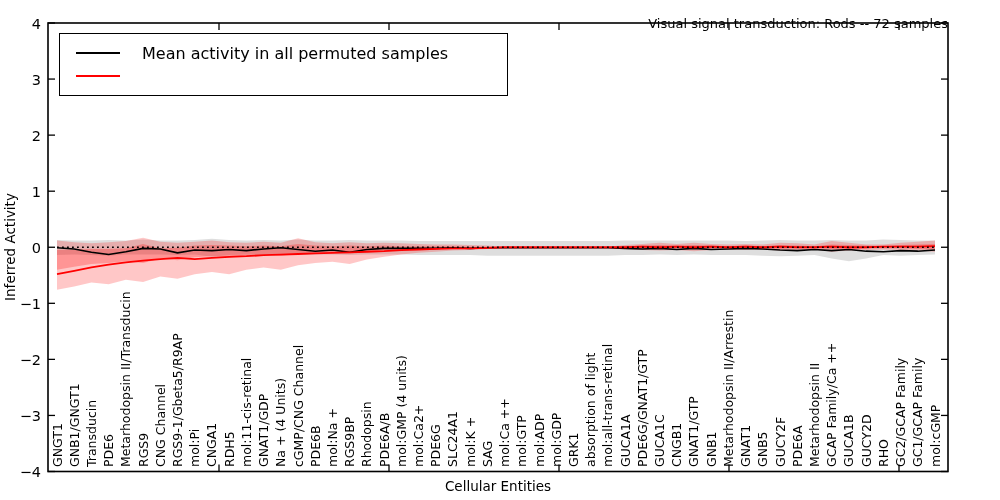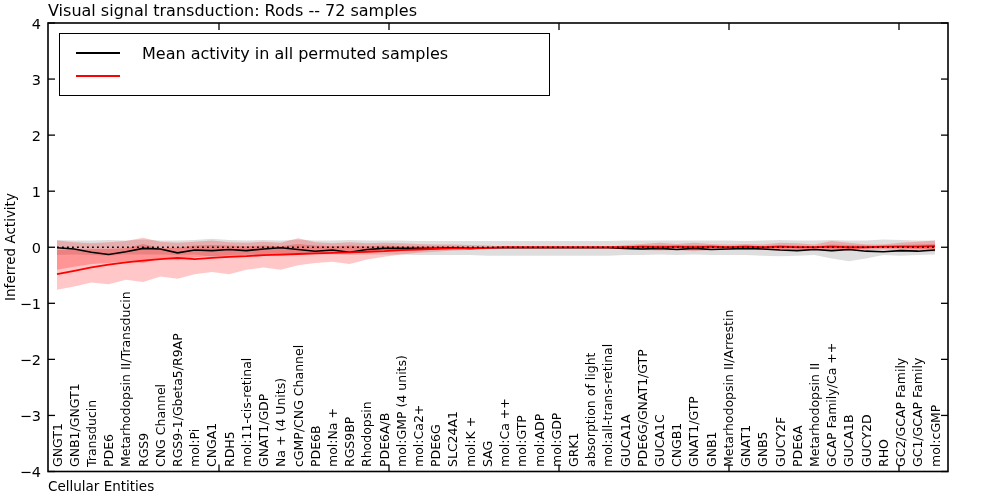--- a/index.html
+++ b/index.html
@@ -1,22 +1,22 @@
 <!DOCTYPE html>
 <html><head>
 <meta charset="utf-8">
 <style>
   html,body{margin:0;padding:0;background:#ffffff;}
   body{width:1000px;height:500px;font-family:"DejaVu Sans","Liberation Sans",sans-serif;color:#000;}
   .figure{position:relative;width:1000px;height:500px;background:#fff;overflow:hidden;}
   .figure svg{position:absolute;left:0;top:0;}
-  .title{position:absolute;left:48px;top:1px;width:900px;text-align:left;font-size:16px;white-space:nowrap;}
-  .xlabel{position:absolute;left:48px;top:478px;width:900px;font-size:13.5px;}
+  .title{position:absolute;left:48px;top:16px;width:900px;text-align:right;font-size:13px;white-space:nowrap;}
+  .xlabel{position:absolute;left:48px;top:478px;width:900px;text-align:center;font-size:13.5px;}
   .ylabel{position:absolute;left:10px;top:247px;transform:translate(-50%,-50%) rotate(-90deg);white-space:nowrap;font-size:13.5px;}
-  .legend{position:absolute;left:59px;top:33px;width:491px;height:63px;border:1.8px solid #000;background:#fff;
+  .legend{position:absolute;left:59px;top:33px;width:449px;height:63px;border:1.8px solid #000;background:#fff;
           display:flex;flex-direction:column;justify-content:space-around;padding:8px 0;box-sizing:border-box;}
   .legend-row{display:flex;align-items:center;height:28px;}
   .legend-swatch{display:inline-block;width:44px;height:2px;margin-left:16px;flex:0 0 auto;}
   .legend-label{margin-left:22px;font-size:16px;white-space:nowrap;}
 </style>
 </head>
 <body>
 
 <div class="figure">
   <svg id="plot" width="1000" height="500" viewBox="0 0 1000 500">

